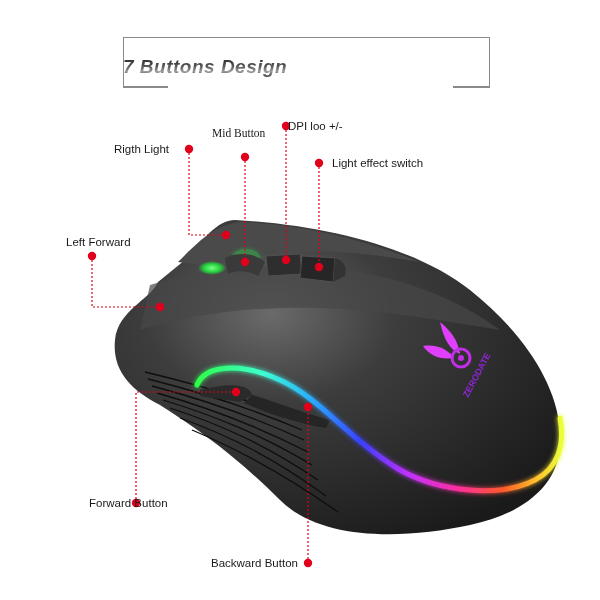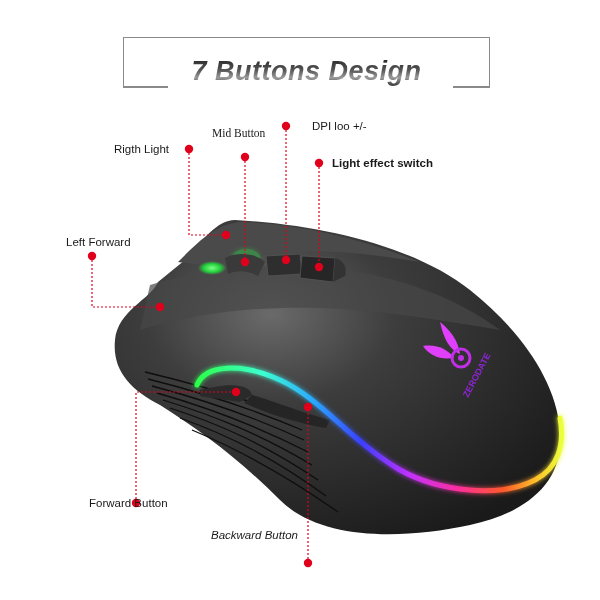--- a/index.html
+++ b/index.html
@@ -1,21 +1,21 @@
 <!DOCTYPE html>
 <html><head>
 <meta charset="utf-8">
 <style>
   html, body { margin:0; padding:0; background:#ffffff; }
   body { width:600px; height:600px; position:relative; overflow:hidden; font-family:"Liberation Sans", sans-serif; }
   .frame { position:absolute; left:0; top:0; width:600px; height:600px; }
   .title-box { position:absolute; left:123px; top:37px; width:367px; height:50px; border:1.5px solid #8a8a8a; border-bottom:none; box-sizing:border-box; }
   .title-bl { position:absolute; left:123px; top:86px; width:45px; height:1.5px; background:#8a8a8a; }
   .title-br { position:absolute; left:453px; top:86px; width:37px; height:1.5px; background:#8a8a8a; }
-  .title { position:absolute; left:123px; top:56px; width:367px; text-align:center; font-size:27px; font-weight:bold; font-style:italic; letter-spacing:0.5px;
+  .title { position:absolute; left:123px; top:56px; width:367px; text-align:left; font-size:19px; font-weight:bold; font-style:italic; letter-spacing:0.5px;
     background:linear-gradient(180deg,#1c1c1c 0%,#555 45%,#9a9a9a 70%,#2a2a2a 100%); -webkit-background-clip:text; background-clip:text; color:transparent; }
   .label { position:absolute; font-size:11.5px; color:#1a1a1a; white-space:nowrap; line-height:14px; }
   svg.overlay { position:absolute; left:0; top:0; }
 </style>
 </head>
 <body>
 
 <div class="frame">
 
   <div class="title-box"></div>
@@ -116,19 +116,19 @@
       <circle cx="160" cy="307" r="4.2"></circle>
       <circle cx="136" cy="503" r="4.2"></circle>
       <circle cx="236" cy="392" r="4.2"></circle>
       <circle cx="308" cy="563" r="4.2"></circle>
       <circle cx="308" cy="407" r="4.2"></circle>
     </g>
   </svg>
 
   <div class="label" style="left:114px; top:142px;">Rigth Light</div>
   <div class="label" style="left:212px; top:126px;font-family:Liberation Serif, serif;">Mid Button</div>
-  <div class="label" style="left:312px; top:119px;">DPI loo +/-</div>
-  <div class="label" style="left:332px; top:156px;font-weight:bold;">Light effect switch</div>
+  <div class="label" style="left:288px; top:119px;">DPI loo +/-</div>
+  <div class="label" style="left:332px; top:156px;">Light effect switch</div>
   <div class="label" style="left:66px; top:235px;">Left Forward</div>
   <div class="label" style="left:45px; top:496px;padding-left:44px;">Forward Button</div>
-  <div class="label" style="left:211px; top:528px;font-style:italic;">Backward Button</div>
+  <div class="label" style="left:211px; top:556px;">Backward Button</div>
 
 </div>
 
 </body></html>

